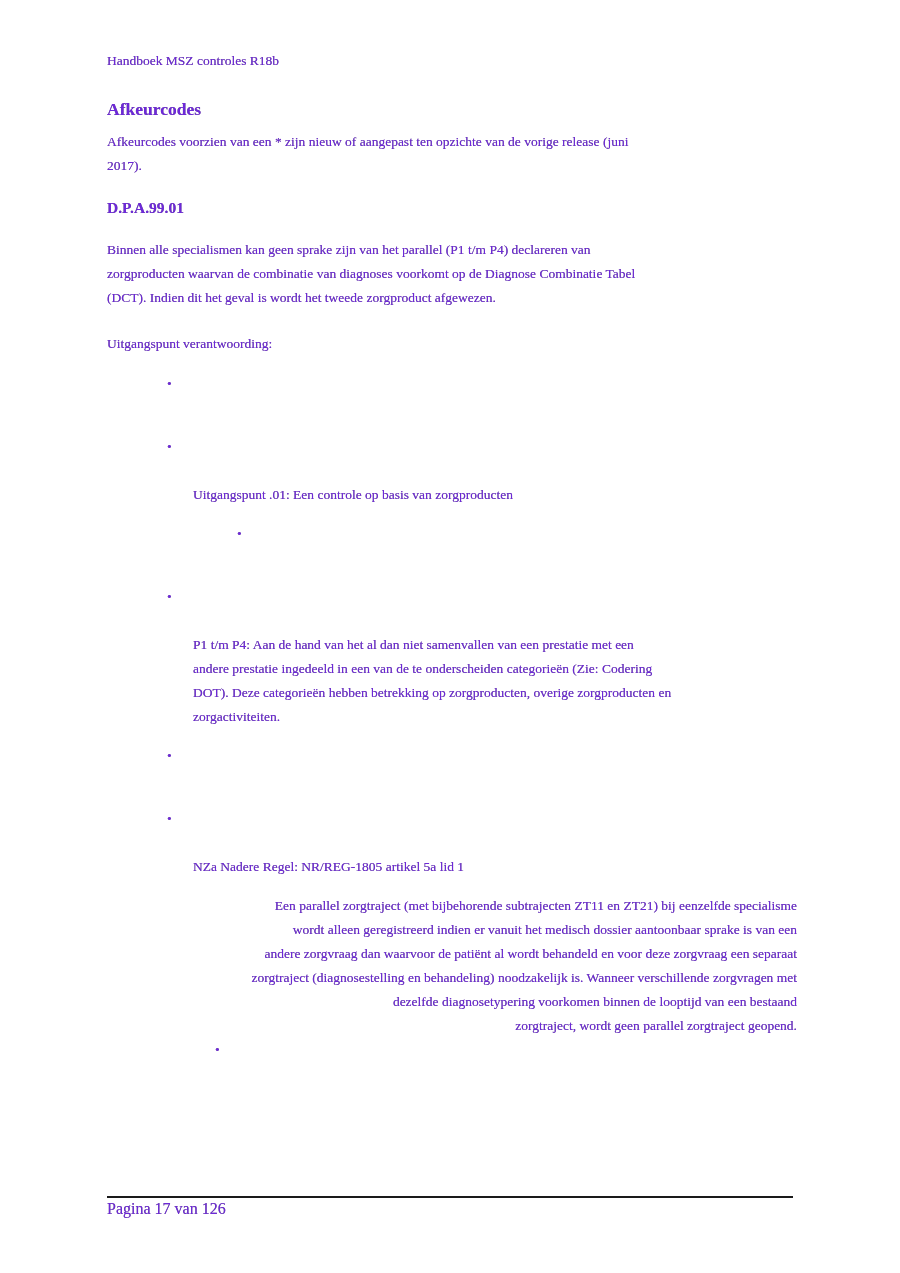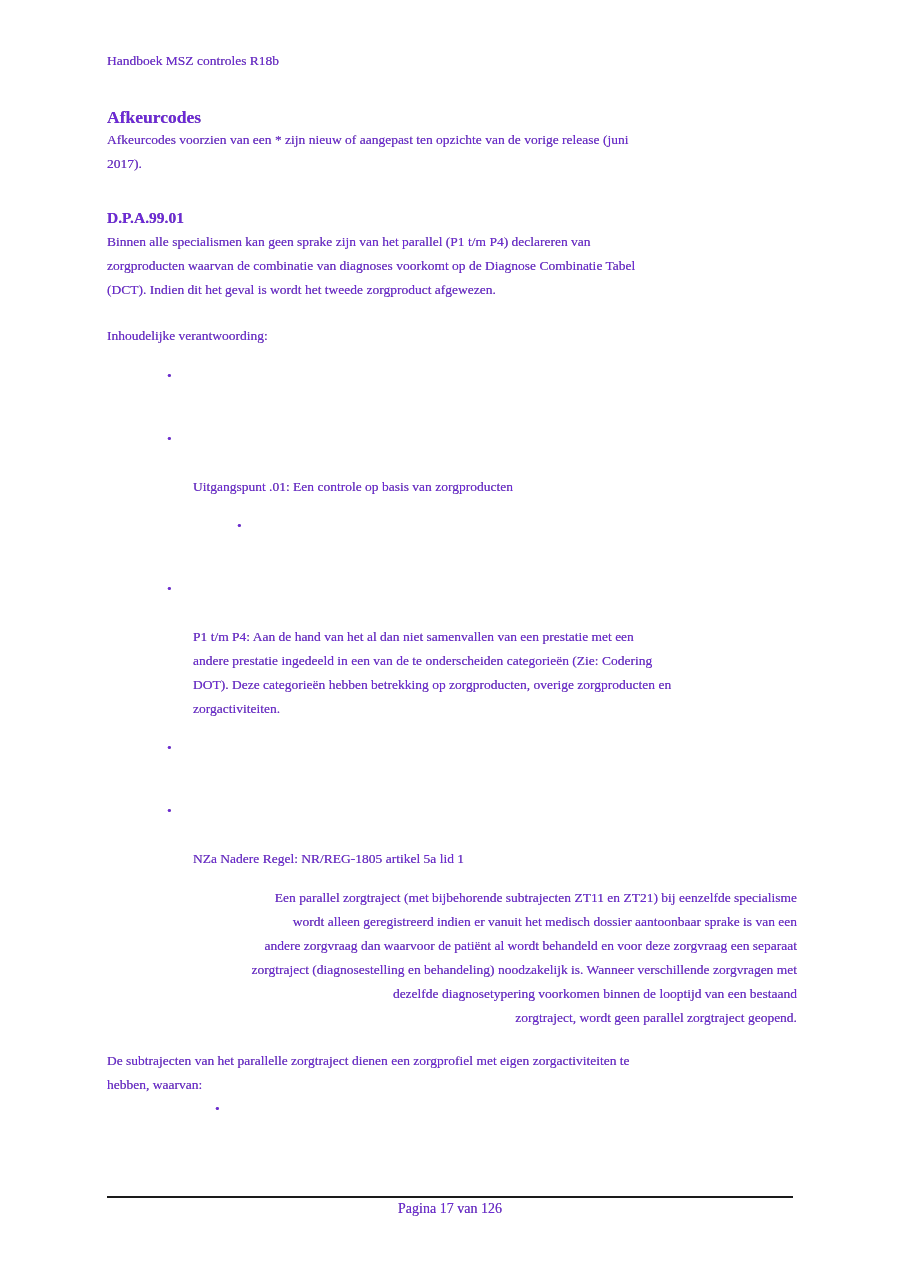--- a/index.html
+++ b/index.html
@@ -30,38 +30,38 @@
   }
   .doc-title {
     margin-top: 22px;
     font-size: 21px;
     line-height: 26px;
     font-weight: bold;
     font-style: italic;
     letter-spacing: 0.2px;
   }
   .h2 {
-    margin-top: 36px;
+    margin-top: 28px;
     font-size: 17.5px;
     line-height: 22px;
     font-weight: bold;
   }
   .h3 {
-    margin-top: 32px;
+    margin-top: 20px;
     font-size: 15.5px;
     line-height: 20px;
     font-weight: bold;
   }
   .body-text {
     font-size: 13.5px;
     line-height: 24px;
     white-space: pre-line;
   }
-  .intro { }
-  .rule-desc { margin-top: 2px; }
+  .intro { margin-top: 10px; }
+  .rule-desc { margin-top: 20px; }
   .justification { margin-top: 22px; }
   .para-parallel { margin-top: 6px; text-align: right; }
   .para-subtraj { margin-top: 19px; }
 
   .bullet-list {
     margin: 16px 0 0 0;
     padding: 0;
     list-style: none;
   }
   .bullet-item {
@@ -103,22 +103,22 @@
     left: 107px;
     top: 1196px;
     width: 686px;
     border-top: 2px solid #1a1a1a;
   }
   .footer-text {
     position: absolute;
     left: 107px;
     top: 1200px;
     width: 686px;
-    text-align: center;
-    font-size: 14px;
+    text-align: left;
+    font-size: 16px;
     line-height: 18px;
   }
 </style>
 </head>
 <body>
 
 <div class="page">
   <div class="content">
 
     <div class="doc-header">Handboek MSZ controles R18b</div>
@@ -128,21 +128,21 @@
 
     <div class="body-text intro">Afkeurcodes voorzien van een * zijn nieuw of aangepast ten opzichte van de vorige release (juni
 2017).</div>
 
     <div class="h3">D.P.A.99.01</div>
 
     <div class="body-text rule-desc">Binnen alle specialismen kan geen sprake zijn van het parallel (P1 t/m P4) declareren van
 zorgproducten waarvan de combinatie van diagnoses voorkomt op de Diagnose Combinatie Tabel
 (DCT). Indien dit het geval is wordt het tweede zorgproduct afgewezen.</div>
 
-    <div class="body-text justification">Inhoudelijke verantwoording:</div>
+    <div class="body-text justification">Uitgangspunt verantwoording:</div>
 
     <ul class="bullet-list">
       <li class="bullet-item lvl1">
         <span class="marker">•</span>
       </li>
       <li class="bullet-item lvl1">
         <span class="marker">•</span>
         <span>Uitgangspunt .01: Een controle op basis van zorgproducten</span>
       </li>
       <li class="bullet-item lvl2">
@@ -164,22 +164,20 @@
       </li>
     </ul>
 
     <div class="body-text para-parallel">Een parallel zorgtraject (met bijbehorende subtrajecten ZT11 en ZT21) bij eenzelfde specialisme
 wordt alleen geregistreerd indien er vanuit het medisch dossier aantoonbaar sprake is van een
 andere zorgvraag dan waarvoor de patiënt al wordt behandeld en voor deze zorgvraag een separaat
 zorgtraject (diagnosestelling en behandeling) noodzakelijk is. Wanneer verschillende zorgvragen met
 dezelfde diagnosetypering voorkomen binnen de looptijd van een bestaand
 zorgtraject, wordt geen parallel zorgtraject geopend.</div>
 
-    <div class="body-text para-subtraj">De subtrajecten van het parallelle zorgtraject dienen een zorgprofiel met eigen zorgactiviteiten te
-hebben, waarvan:</div>
 
     <ul class="req-list">
       <li class="req-item">
         <span class="marker">•</span>
         
       </li>
 
     </ul>
 
   </div>

